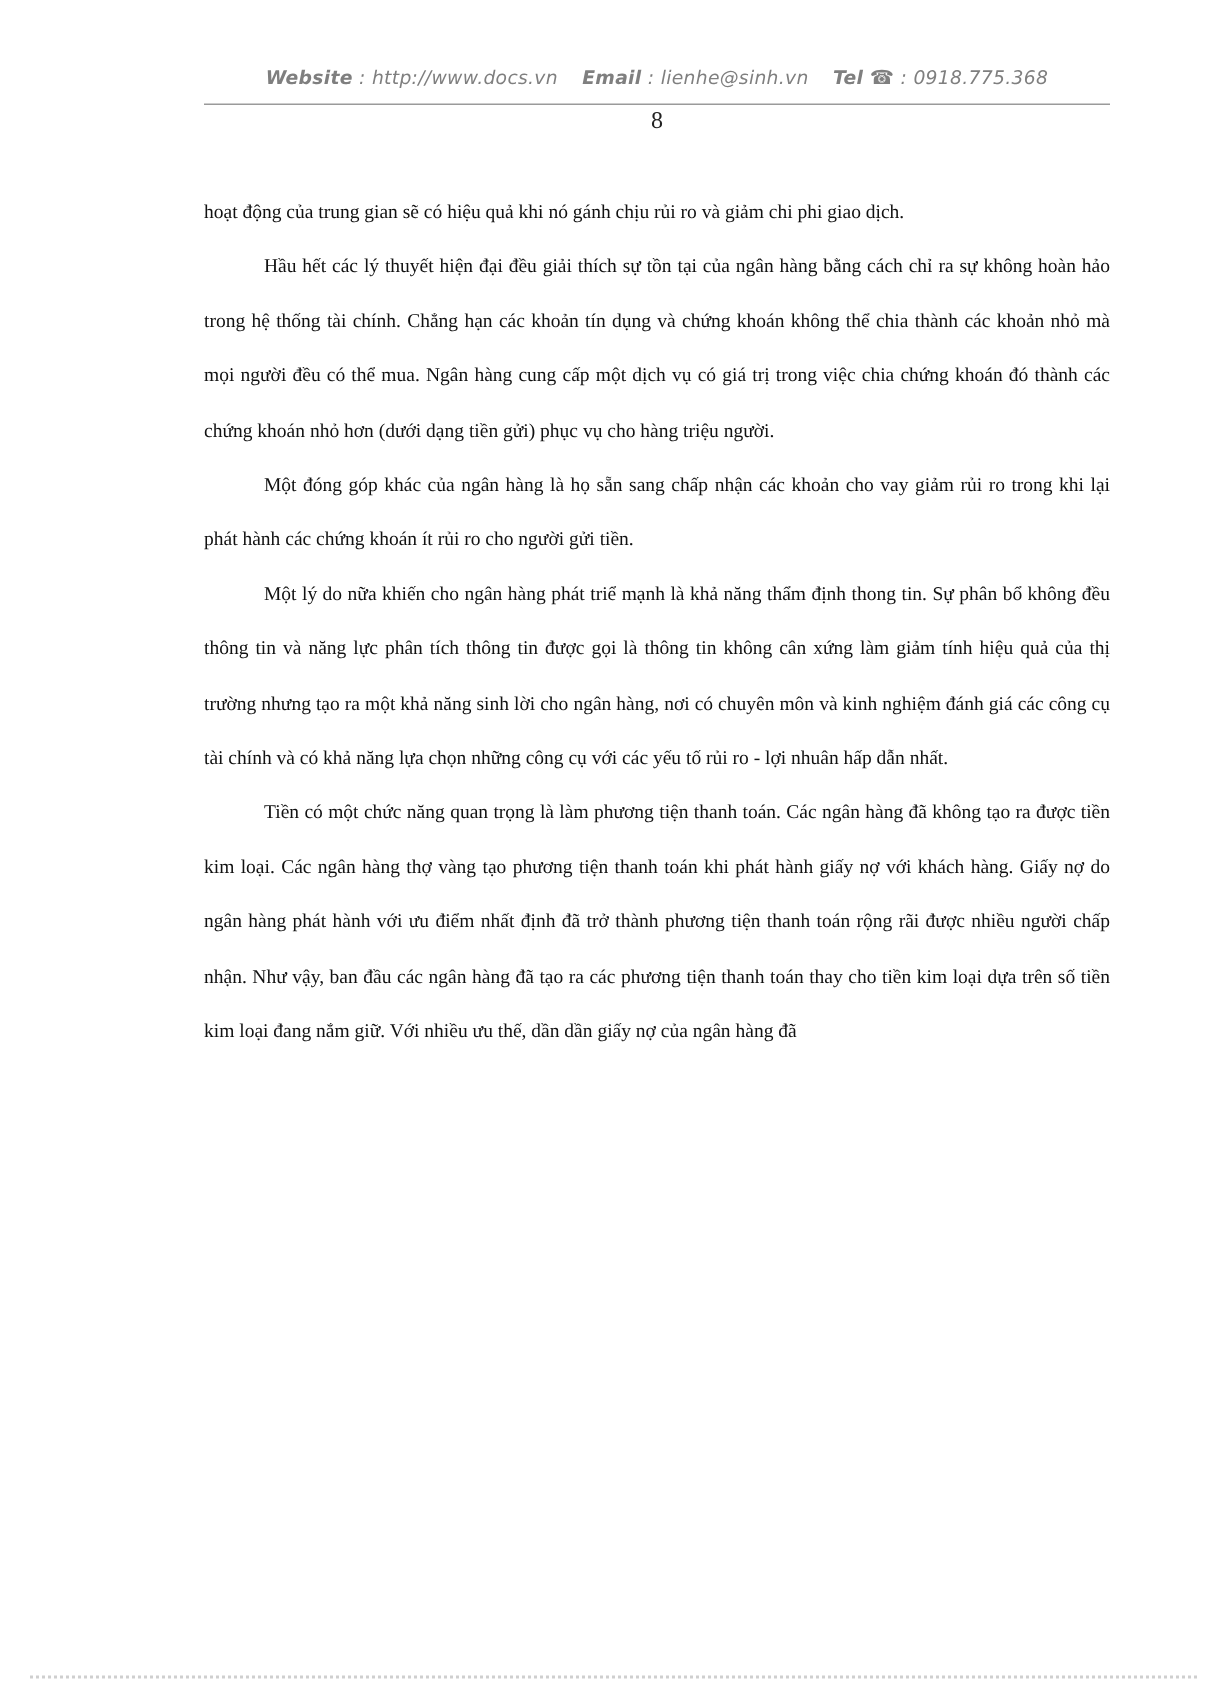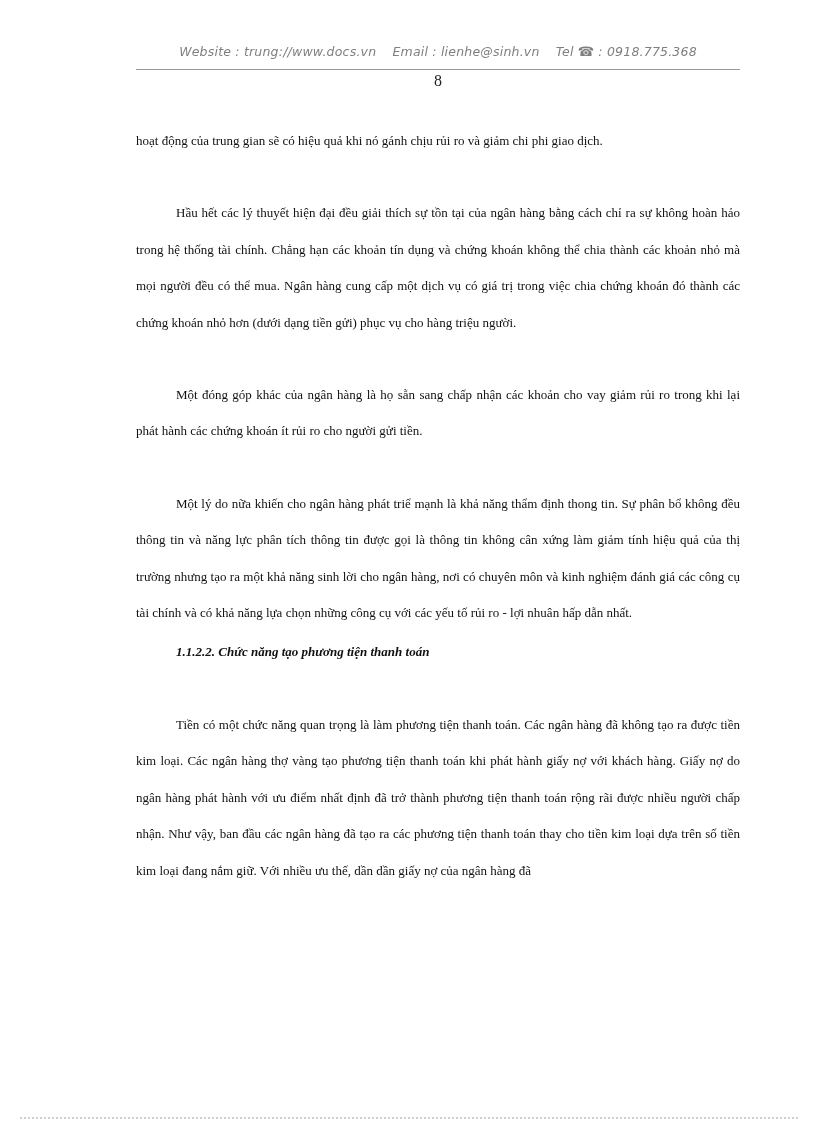--- a/index.html
+++ b/index.html
@@ -23,21 +23,21 @@
     top: 44px;
     width: 604px;
     text-align: center;
     font-family: "DejaVu Sans", sans-serif;
     font-style: italic;
     font-size: 12.5px;
     color: #7f7f7f;
     letter-spacing: 0.2px;
     white-space: nowrap;
   }
-  .header b { font-weight: normal; }
+  .header b { font-weight: bold; }
   .header .grp { margin: 0 6px; }
   .header .phone-glyph { font-style: normal; font-size: 13px; }
 
   .header-rule {
     position: absolute;
     left: 136px;
     top: 69px;
     width: 604px;
     border-top: 1px solid #9a9a9a;
     height: 0;
@@ -64,21 +64,20 @@
     line-height: 36.4px;
     color: #111111;
     text-align: justify;
   }
   .content p {
     margin: 0;
     padding: 0;
   }
   .content p.indent {
     text-indent: 40px;
-    margin-top: 36px;
   }
   .content .heading {
     margin: 3px 0 5px 0;
     text-indent: 40px;
     font-weight: bold;
     font-style: italic;
     text-align: left;
   }
 
   
@@ -90,33 +89,32 @@
     border-top: 2px dotted #cfcfcf;
     height: 0;
   }
 </style>
 </head>
 <body>
 
 <div class="page">
 
   <div class="header">
-    <span class="grp"><b>Website</b> <span>: trung://www.docs.vn</span></span>
+    <span class="grp"><b>Website</b> <span>: http://www.docs.vn</span></span>
     <span class="grp"><b>Email</b> <span>: lienhe@sinh.vn</span></span>
     <span class="grp"><b>Tel</b> <span class="phone-glyph">☎</span> <span>: 0918.775.368</span></span>
   </div>
 
   <div class="header-rule"></div>
 
   <div class="page-number">8</div>
 
   <div class="content">
     <p>hoạt động của trung gian sẽ có hiệu quả khi nó gánh chịu rủi ro và giảm chi phi giao dịch.</p>
     <p class="indent">Hầu hết các lý thuyết hiện đại đều giải thích sự tồn tại của ngân hàng bằng cách chỉ ra sự không hoàn hảo trong hệ thống tài chính. Chẳng hạn các khoản tín dụng và chứng khoán không thể chia thành các khoản nhỏ mà mọi người đều có thể mua. Ngân hàng cung cấp một dịch vụ có giá trị trong việc chia chứng khoán đó thành các chứng khoán nhỏ hơn (dưới dạng tiền gửi) phục vụ cho hàng triệu người.</p>
     <p class="indent">Một đóng góp khác của ngân hàng là họ sẵn sang chấp nhận các khoản cho vay giảm rủi ro trong khi lại phát hành các chứng khoán ít rủi ro cho người gửi tiền.</p>
     <p class="indent">Một lý do nữa khiến cho ngân hàng phát triể mạnh là khả năng thẩm định thong tin. Sự phân bổ không đều thông tin và năng lực phân tích thông tin được gọi là thông tin không cân xứng làm giảm tính hiệu quả của thị trường nhưng tạo ra một khả năng sinh lời cho ngân hàng, nơi có chuyên môn và kinh nghiệm đánh giá các công cụ tài chính và có khả năng lựa chọn những công cụ với các yếu tố rủi ro - lợi nhuân hấp dẫn nhất.</p>
-    <p class="heading">1.1.2.2. Chức năng tạo phương tiện thanh toán</p>
     <p class="indent">Tiền có một chức năng quan trọng là làm phương tiện thanh toán. Các ngân hàng đã không tạo ra được tiền kim loại. Các ngân hàng thợ vàng tạo phương tiện thanh toán khi phát hành giấy nợ với khách hàng. Giấy nợ do ngân hàng phát hành với ưu điểm nhất định đã trở thành phương tiện thanh toán rộng rãi được nhiều người chấp nhận. Như vậy, ban đầu các ngân hàng đã tạo ra các phương tiện thanh toán thay cho tiền kim loại dựa trên số tiền kim loại đang nắm giữ. Với nhiều ưu thế, dần dần giấy nợ của ngân hàng đã</p>
   </div>
 
   <div class="footer-rule"></div>
 
 </div>
 
 </body></html>

